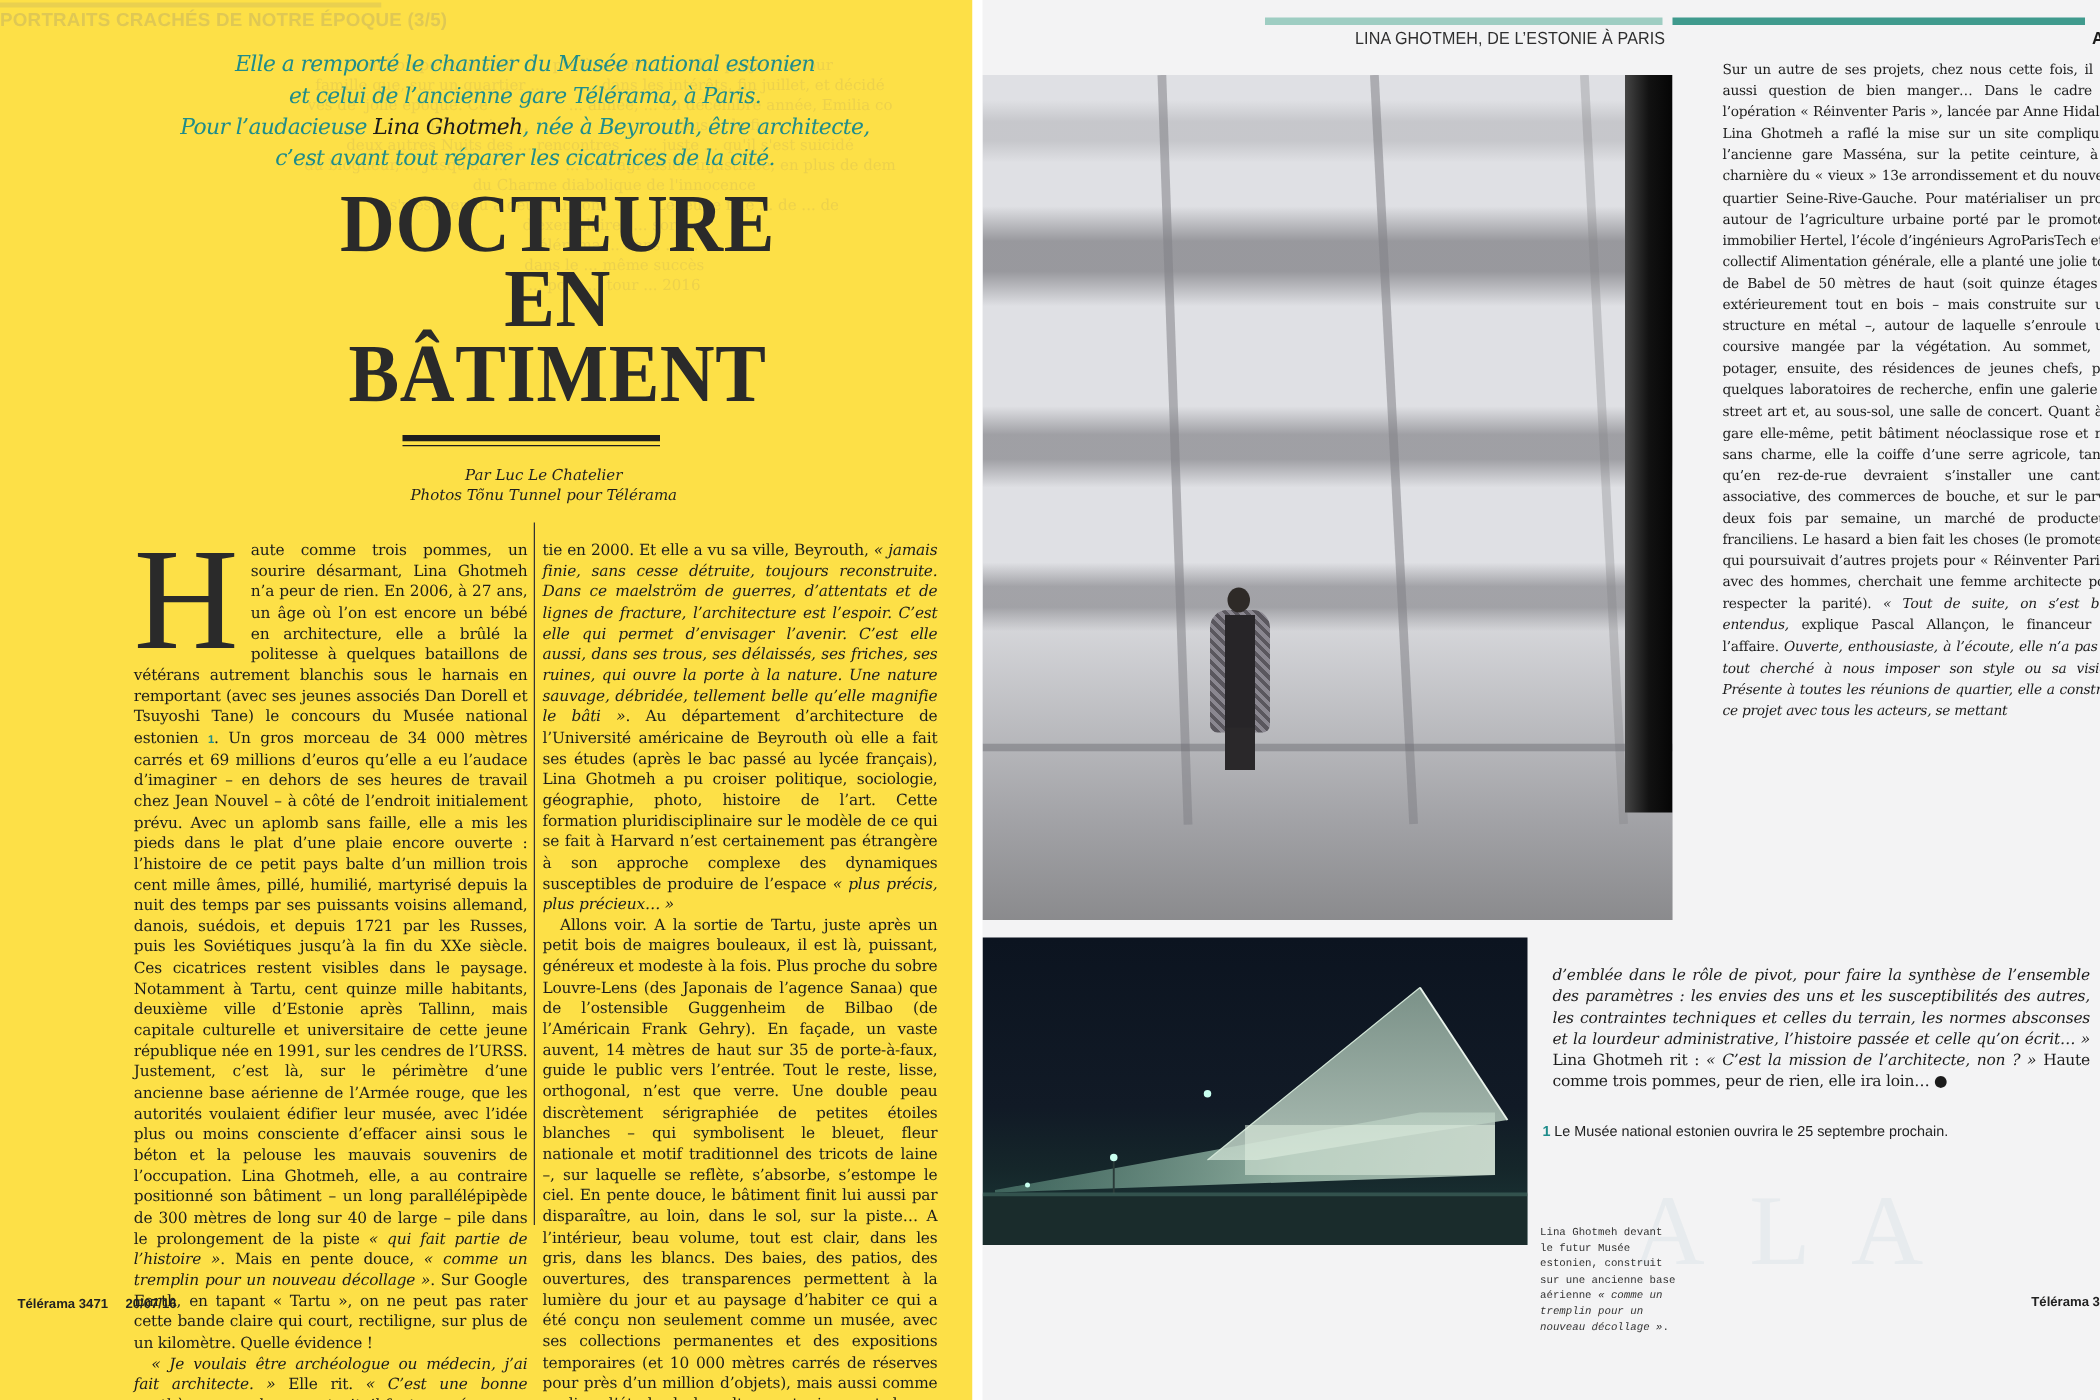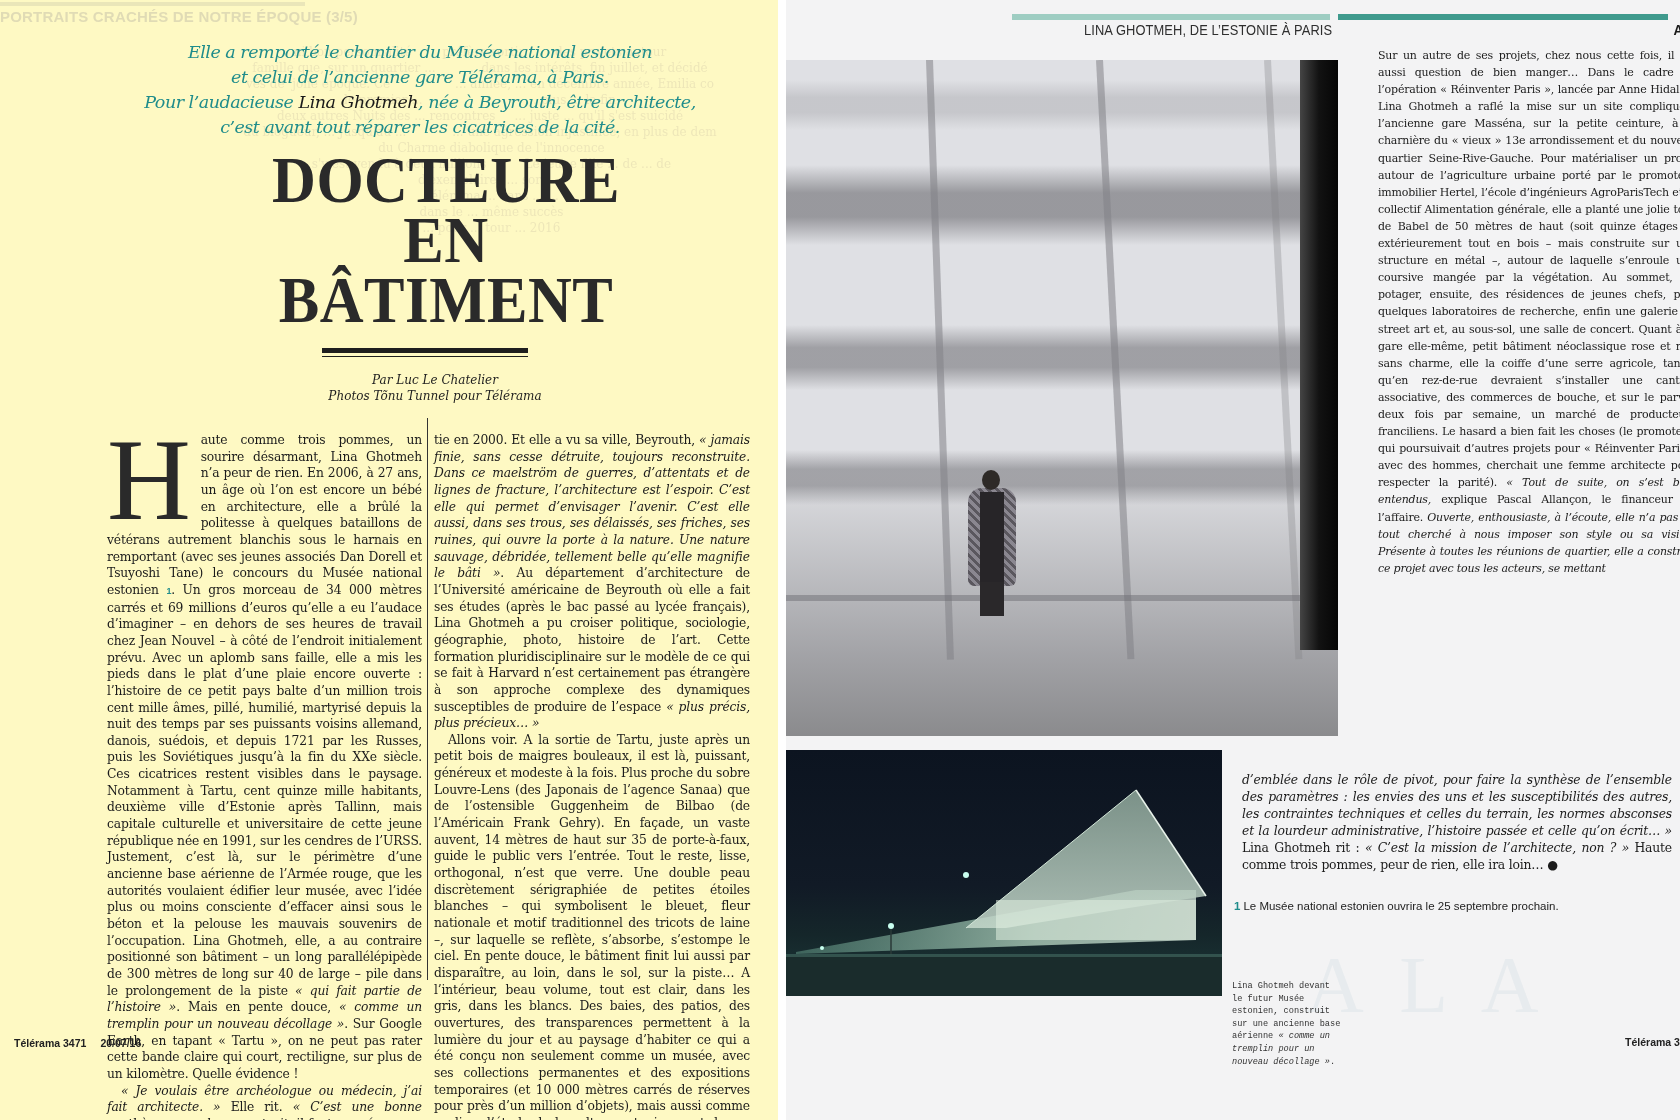--- a/index.html
+++ b/index.html
@@ -1,20 +1,20 @@
 <!DOCTYPE html>
 <html><head>
 <meta charset="utf-8">
 <style>
   * { box-sizing: border-box; margin: 0; padding: 0; }
   html, body { width: 1680px; height: 1120px; overflow: hidden; background: #ffffff; }
   body { position: relative; font-family: "DejaVu Serif", serif; color: #1e1e1e; }
 
   .page { position: absolute; top: 0; height: 1120px; overflow: hidden; }
-  .page-left { left: 0; width: 778px; background: #fef9c3; }
+  .page-left { left: 0; width: 778px; background: #fde047; }
   .page-right { left: 786px; width: 1004px; background: #f3f3f4; }
   .gutter { position: absolute; left: 778px; top: 0; width: 8px; height: 1120px; background: #ffffff; }
 
   
   .ghost { position: absolute; color: rgba(120,110,115,0.13); font-size: 12px; line-height: 16px; white-space: pre-wrap; overflow: hidden; pointer-events: none; }
   .ghost-kicker { position: absolute; left: 0; top: 8px; font-family: "Liberation Sans", sans-serif; font-weight: bold; font-size: 15px; color: rgba(120,115,130,0.22); letter-spacing: 0.2px; }
   .ghost-rule { position: absolute; left: 0; top: 2px; width: 305px; height: 4px; background: rgba(120,120,130,0.15); }
 
   .standfirst { position: absolute; left: 120px; top: 40px; width: 600px; text-align: center; font-family: "DejaVu Serif", serif; font-style: italic; font-size: 17.5px; line-height: 25px; color: #1f8c8b; letter-spacing: -0.5px; }
   .standfirst .name { color: #1a1a1a; }

